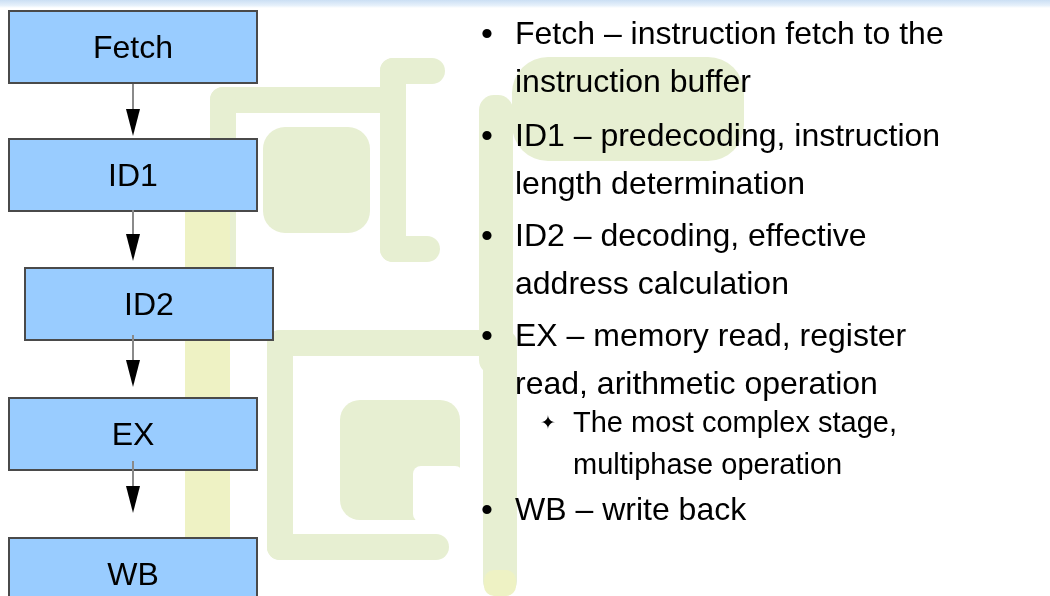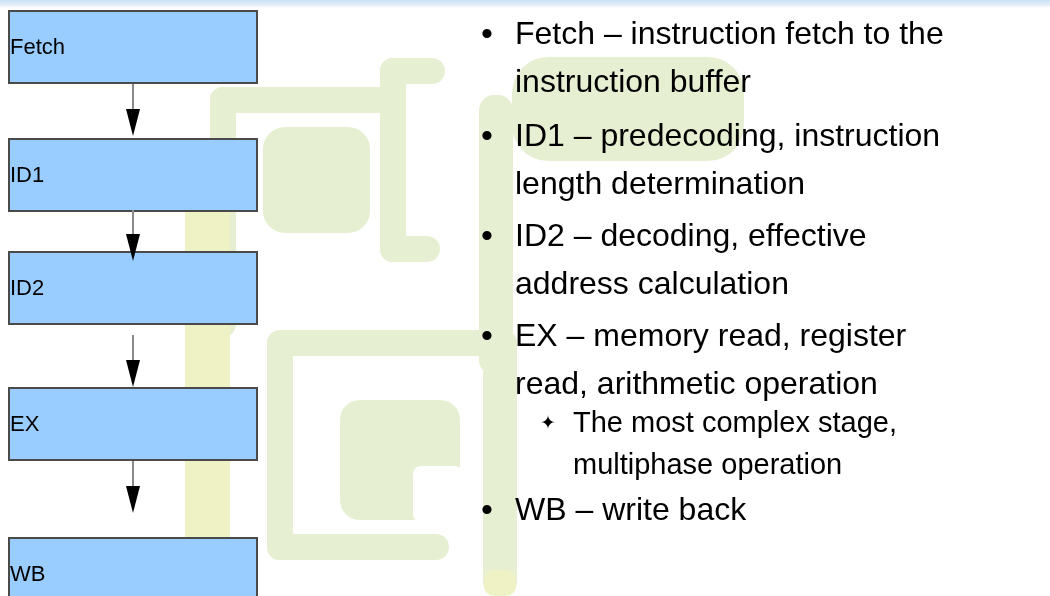--- a/index.html
+++ b/index.html
@@ -12,22 +12,22 @@
     position:absolute;left:0;top:0;width:1050px;height:8px;
     background:linear-gradient(to bottom,#cbdff4 0%,#e7f1fb 70%,#ffffff 100%);
   }
   
   .watermark{position:absolute;left:0;top:0;width:1050px;height:596px;z-index:0;pointer-events:none;}
   
   .flow{position:absolute;left:0;top:0;z-index:2;}
   .stage-box{
     position:absolute;left:8px;width:250px;height:74px;
     background:#99ccff;border:2px solid #4a4a4a;box-sizing:border-box;
-    display:flex;align-items:center;justify-content:flex-start;
-    font-size:22px;line-height:30px;color:#000;
+    display:flex;align-items:center;justify-content:center;
+    font-size:32px;line-height:30px;color:#000;
   }
   .arrow{position:absolute;z-index:2;}
   .arrow .shaft{
     position:absolute;left:132px;top:0;width:2px;background:#8a8a8a;
   }
   .arrow .head{
     position:absolute;left:126px;width:0;height:0;
     border-left:7px solid transparent;border-right:7px solid transparent;
     border-top:27px solid #000;
   }
@@ -103,29 +103,29 @@
     </div>
 
     <div class="stage-box" style="top:138px;">
       <span>ID1</span>
     </div>
     <div class="arrow" style="left:0;top:210px;">
       <div class="shaft" style="height:27px;"></div>
       <div class="head" style="top:24px;"></div>
     </div>
 
-    <div class="stage-box" style="top:251px;">
+    <div class="stage-box" style="top:267px;margin-left:16px;">
       <span>ID2</span>
     </div>
     <div class="arrow" style="left:0;top:335px;">
       <div class="shaft" style="height:28px;"></div>
       <div class="head" style="top:25px;"></div>
     </div>
 
-    <div class="stage-box" style="top:387px;">
+    <div class="stage-box" style="top:397px;">
       <span>EX</span>
     </div>
     <div class="arrow" style="left:0;top:461px;">
       <div class="shaft" style="height:28px;"></div>
       <div class="head" style="top:25px;"></div>
     </div>
 
     <div class="stage-box" style="top:537px;">
       <span>WB</span>
     </div>

